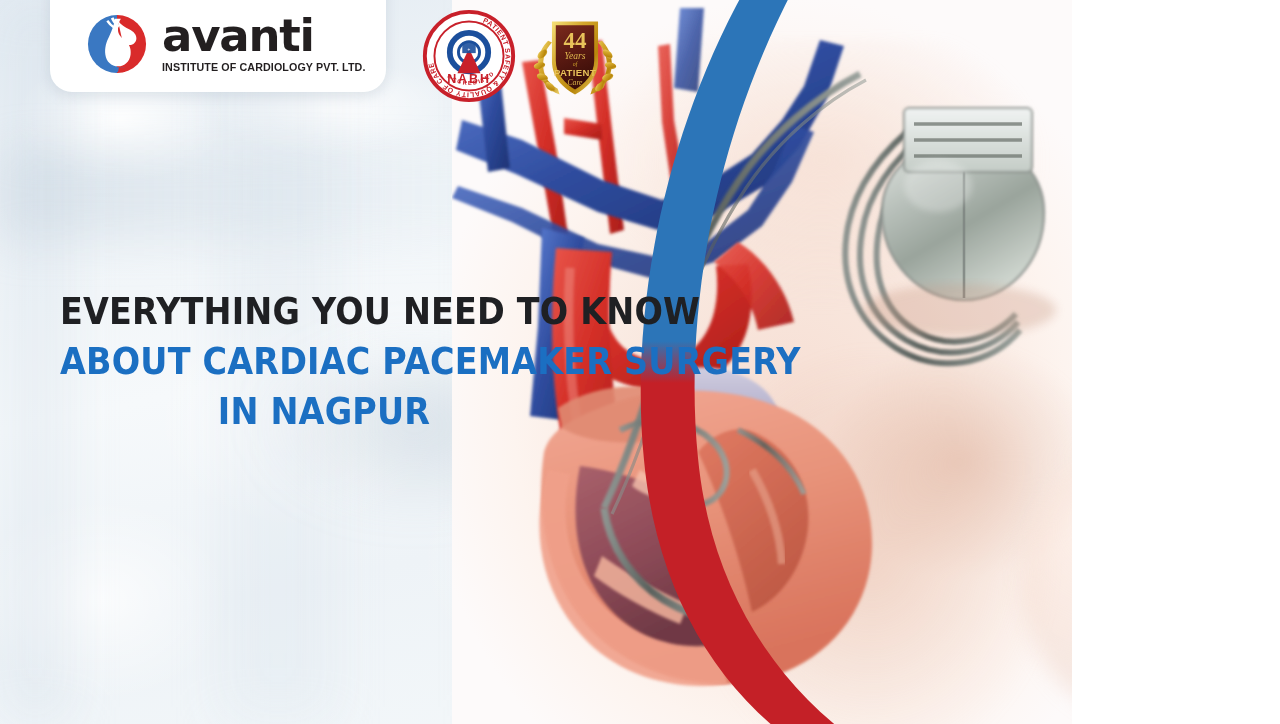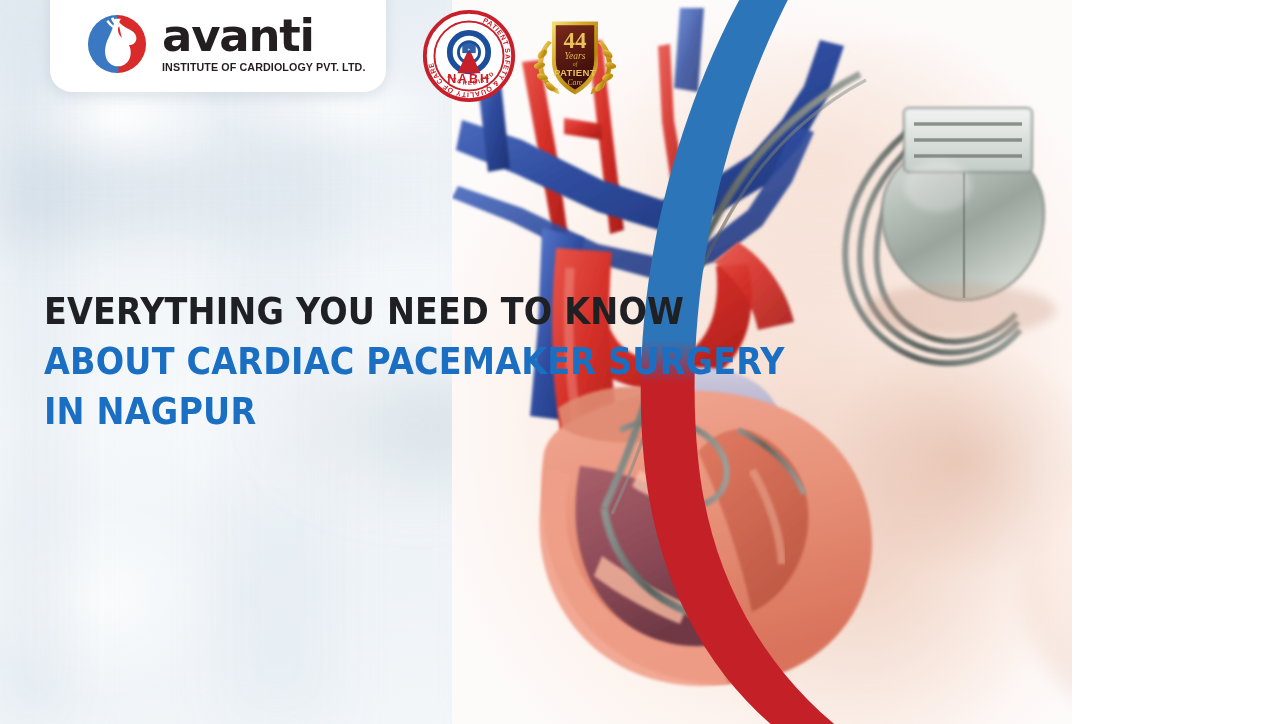--- a/index.html
+++ b/index.html
@@ -105,21 +105,21 @@
     font-family:"Liberation Sans", sans-serif;
     transform:scaleX(1.02); transform-origin:left;
   }
 
   
   .badges{ position:absolute; left:420px; top:8px; display:flex; gap:8px; }
   .badge{ width:98px; height:96px; }
 
   
   .headline{
-    position:absolute; left:44px; top:286px; width:600px;
+    position:absolute; left:60px; top:286px; width:600px;text-align:center;
   }
   .headline div{
     font-family:"DejaVu Sans", sans-serif;
     font-weight:700;
     font-size:38px;
     line-height:50px;
     letter-spacing:.2px;
     transform:scaleX(.88);
     transform-origin:left center;
     white-space:nowrap;

